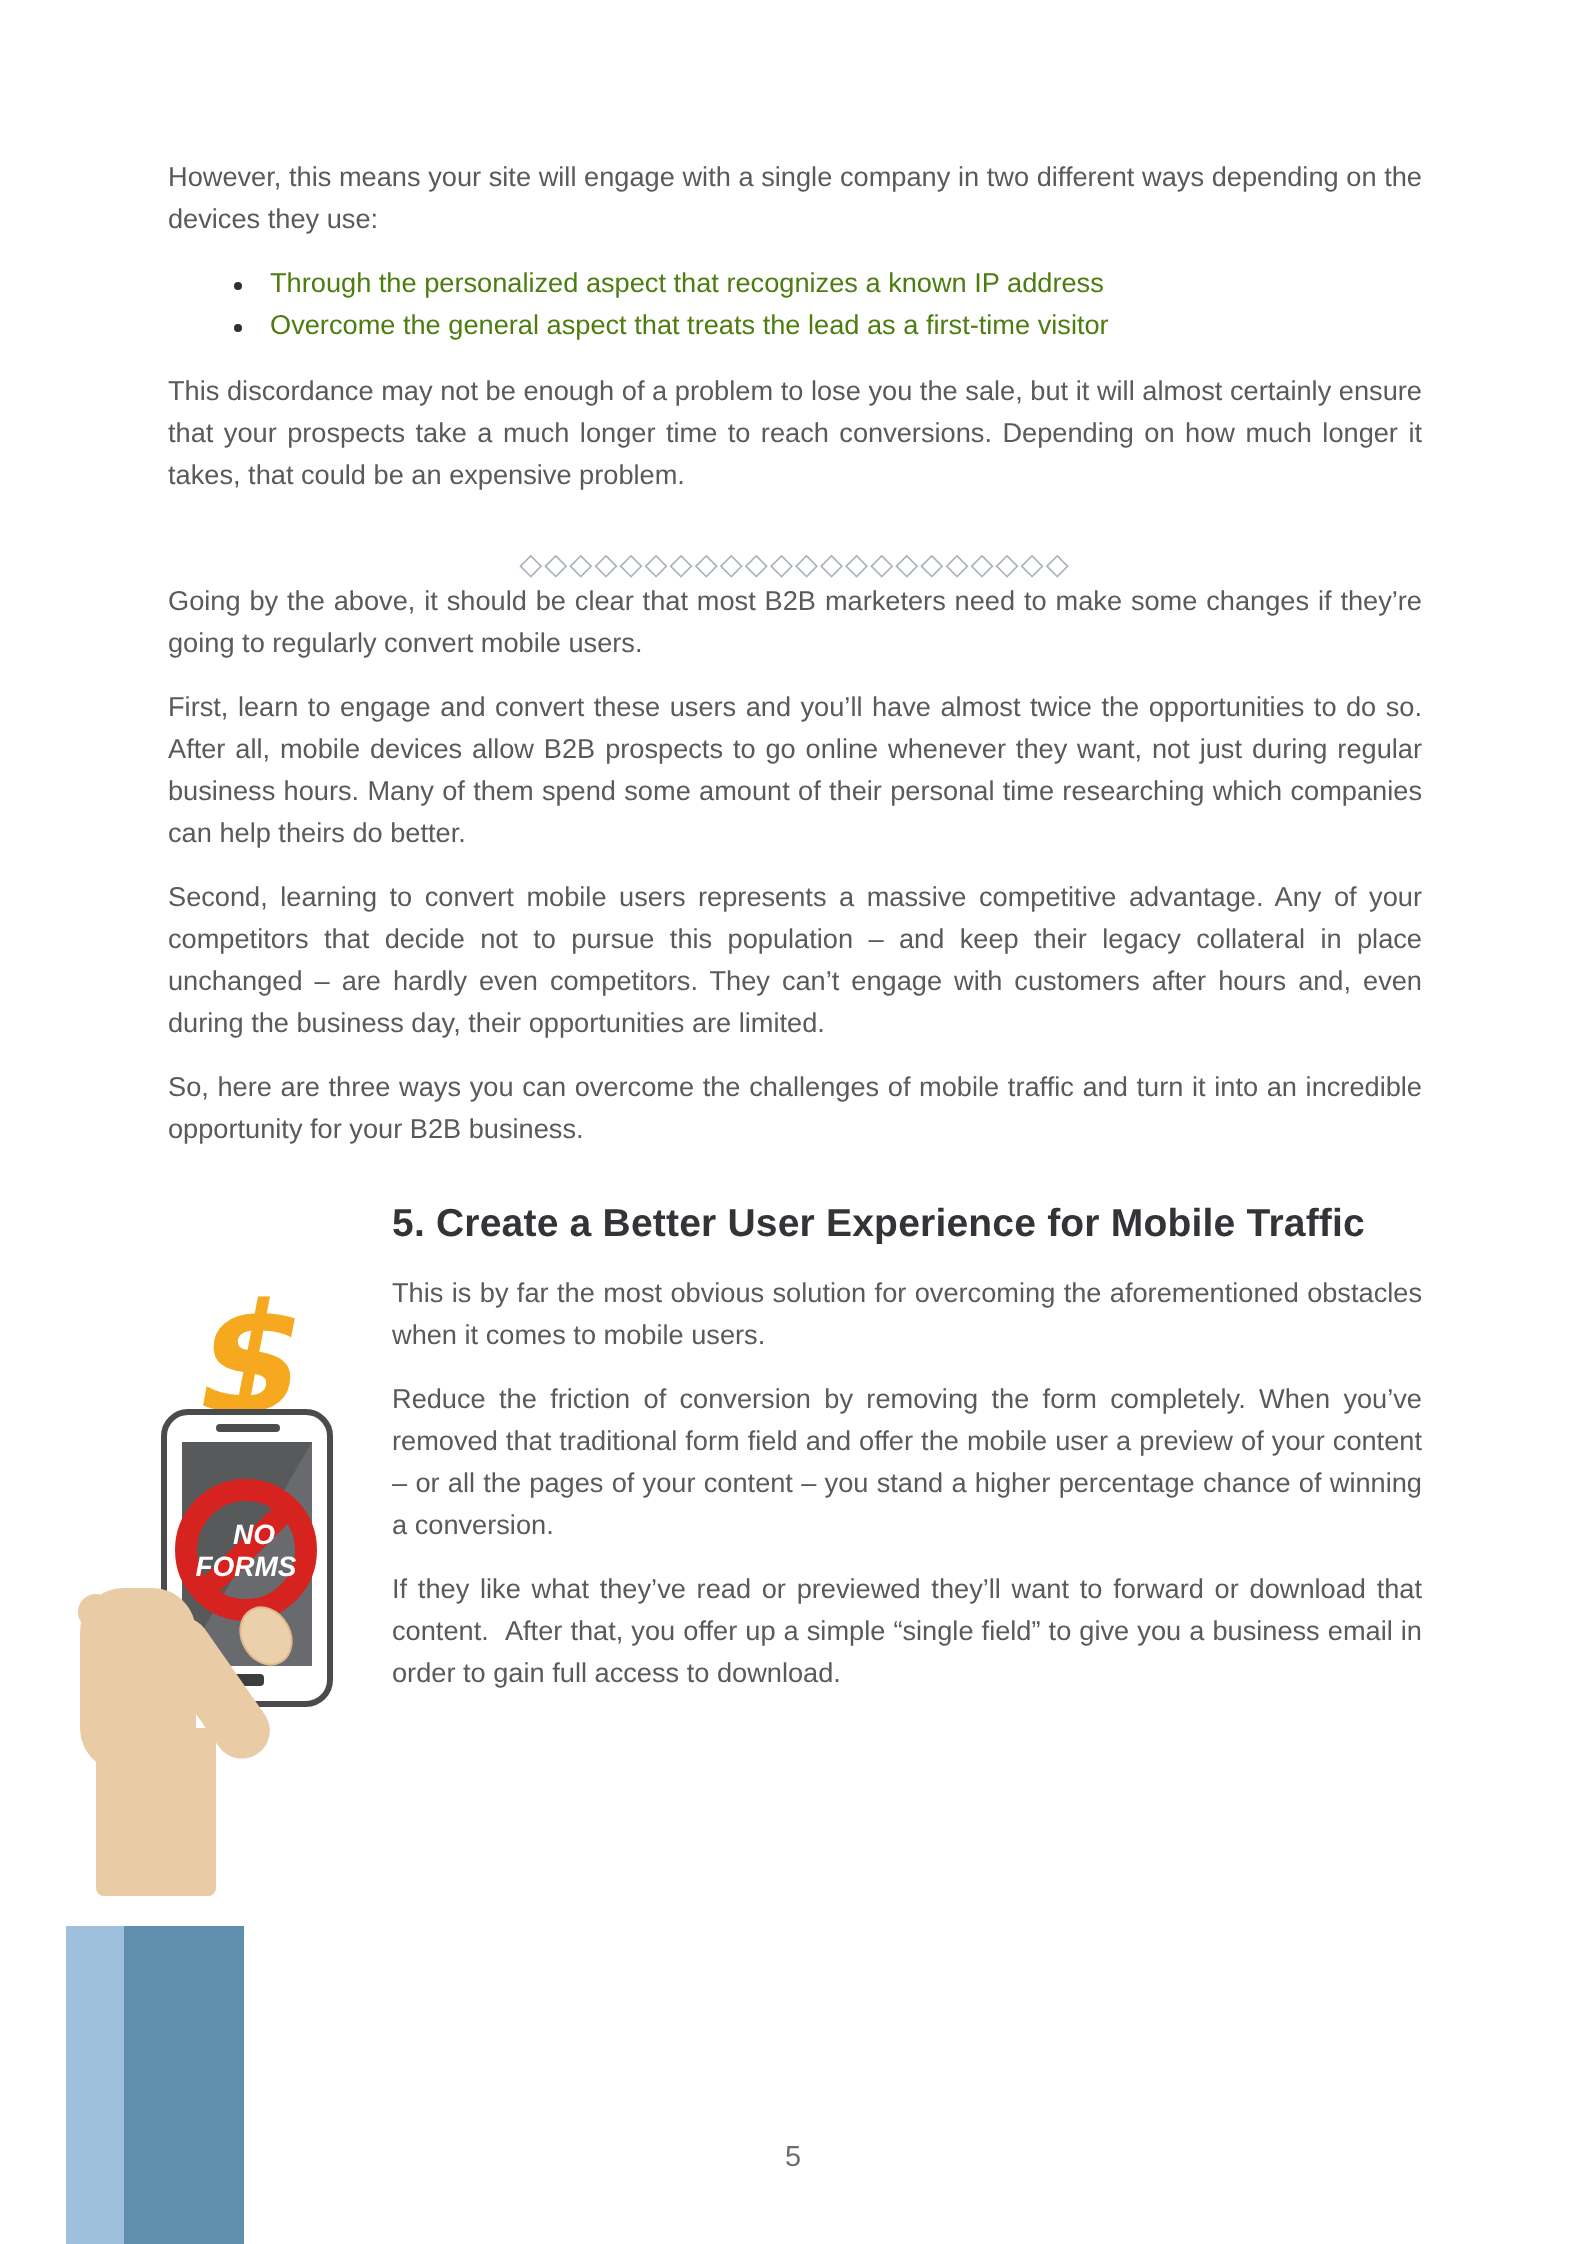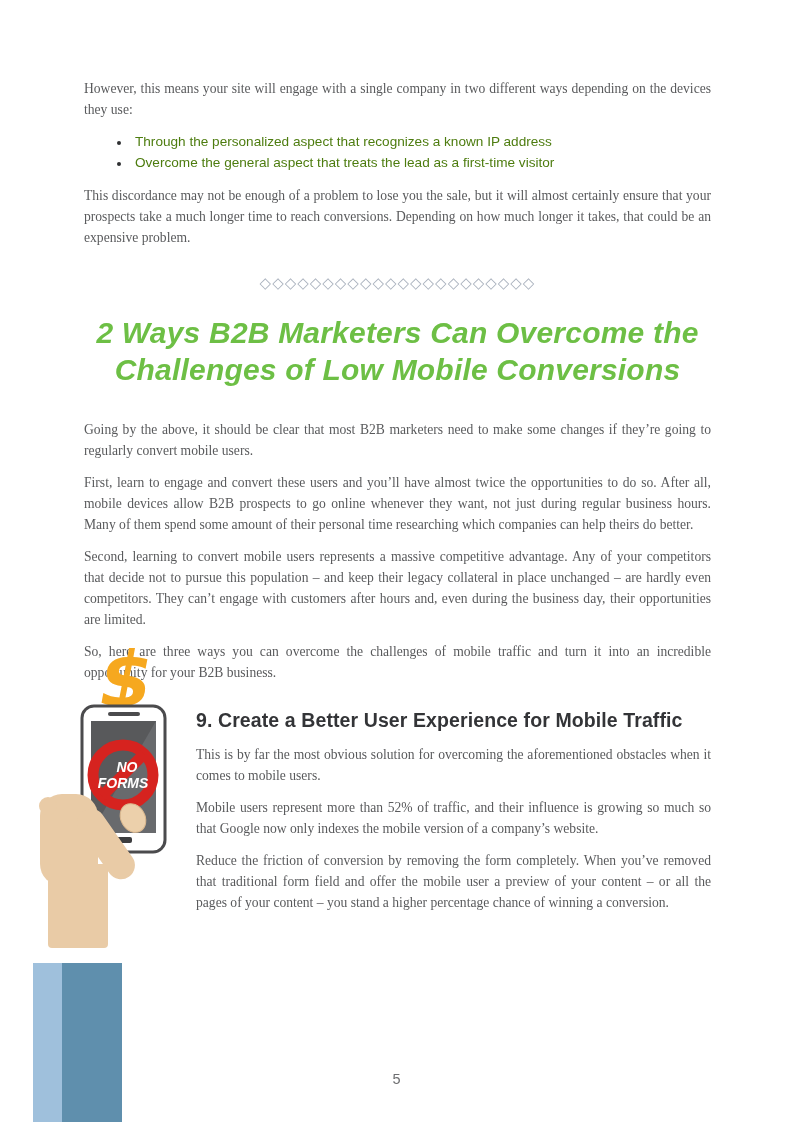--- a/index.html
+++ b/index.html
@@ -4,21 +4,20 @@
 <style>
   html,body{margin:0;padding:0;background:#ffffff;}
   .page{
     position:relative;width:793px;height:1122px;background:#ffffff;overflow:hidden;
     font-family:"Liberation Sans","DejaVu Sans",sans-serif;
   }
   .content{position:absolute;left:84px;top:78px;width:627px;}
   .para{
     color:#595a5c;font-size:13.6px;line-height:21px;text-align:justify;
     margin:0 0 11px 0;
-    font-family:Liberation Serif, serif;
   }
   .bullets{margin:2px 0 12px 0;padding-left:47px;}
   .bullets li{
     color:#4d7c0f;font-size:13.6px;line-height:21px;margin:0;padding-left:4px;
   }
   .bullets li::marker{color:#2f3032;font-size:12px;}
   .divider{
     text-align:center;color:#a9b1bd;font-size:15px;letter-spacing:1px;
     margin:27px 0 0 0;line-height:15px;
   }
@@ -51,33 +50,31 @@
 
     <ul class="bullets">
       <li>Through the personalized aspect that recognizes a known IP address</li>
       <li>Overcome the general aspect that treats the lead as a first-time visitor</li>
     </ul>
 
     <p class="para">This discordance may not be enough of a problem to lose you the sale, but it will almost certainly ensure that your prospects take a much longer time to reach conversions. Depending on how much longer it takes, that could be an expensive problem.</p>
 
     <div class="divider">◇◇◇◇◇◇◇◇◇◇◇◇◇◇◇◇◇◇◇◇◇◇</div>
 
-    <h1 class="main-heading">2 Ways B2B Marketers Can Overcome the
-Challenges of Low Mobile Conversions</h1>
 
     <p class="para">Going by the above, it should be clear that most B2B marketers need to make some changes if they’re going to regularly convert mobile users.</p>
     <p class="para">First, learn to engage and convert these users and you’ll have almost twice the opportunities to do so. After all, mobile devices allow B2B prospects to go online whenever they want, not just during regular business hours. Many of them spend some amount of their personal time researching which companies can help theirs do better.</p>
     <p class="para">Second, learning to convert mobile users represents a massive competitive advantage. Any of your competitors that decide not to pursue this population – and keep their legacy collateral in place unchanged – are hardly even competitors. They can’t engage with customers after hours and, even during the business day, their opportunities are limited.</p>
     <p class="para">So, here are three ways you can overcome the challenges of mobile traffic and turn it into an incredible opportunity for your B2B business.</p>
 
     <div class="section">
-      <h2 class="section-heading">9. Create a Better User Experience for Mobile Traffic</h2>
+      <h2 class="section-heading">5. Create a Better User Experience for Mobile Traffic</h2>
       <p class="para">This is by far the most obvious solution for overcoming the aforementioned obstacles when it comes to mobile users.</p>
-      <p class="para">Mobile users represent more than 52% of traffic, and their influence is growing so much so that Google now only indexes the mobile version of a company’s website.</p>
       <p class="para">Reduce the friction of conversion by removing the form completely. When you’ve removed that traditional form field and offer the mobile user a preview of your content – or all the pages of your content – you stand a higher percentage chance of winning a conversion.</p>
+      <p class="para">If they like what they’ve read or previewed they’ll want to forward or download that content. &nbsp;After that, you offer up a simple “single field” to give you a business email in order to gain full access to download.</p>
 
     </div>
 
   </div>
 
   <div class="illustration">
     <svg width="134" height="322" viewBox="0 0 134 322" xmlns="http://www.w3.org/2000/svg">
 
       <text x="90" y="80" text-anchor="middle" font-family="DejaVu Sans, sans-serif" font-size="76" font-weight="bold" font-style="italic" fill="#f6a81f" id="dollar-glyph">$</text>
 

